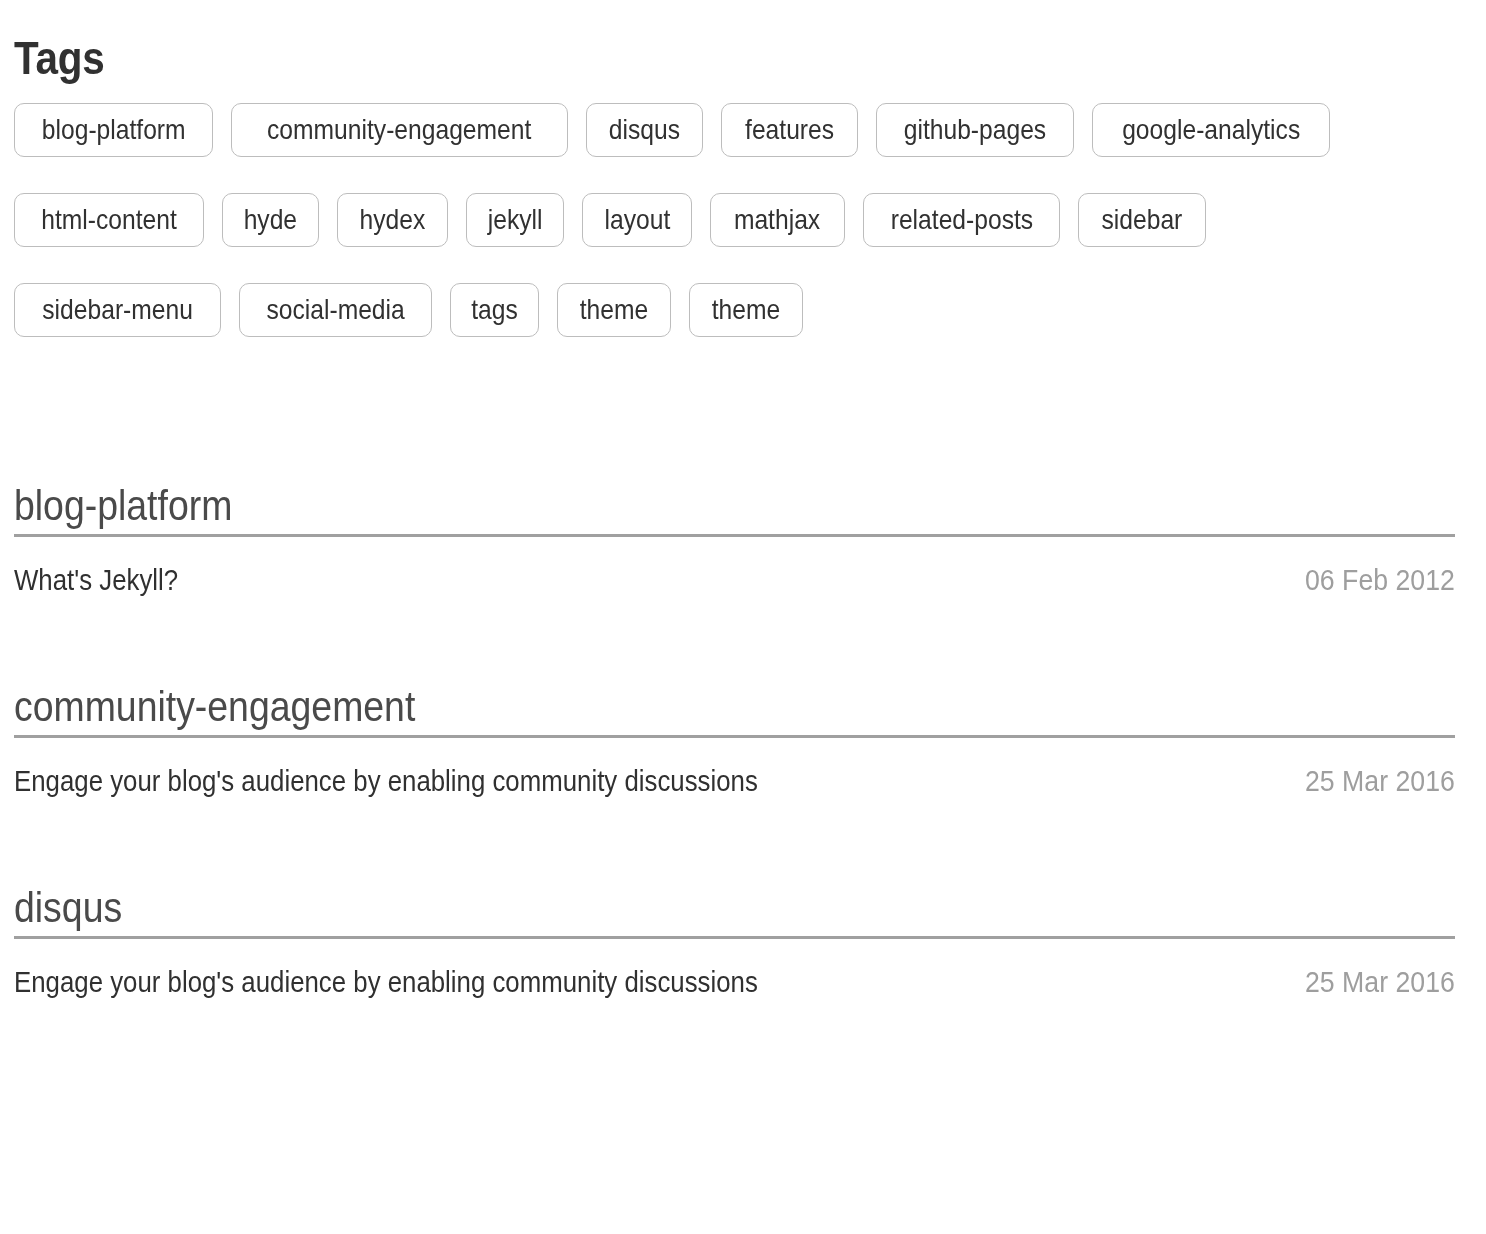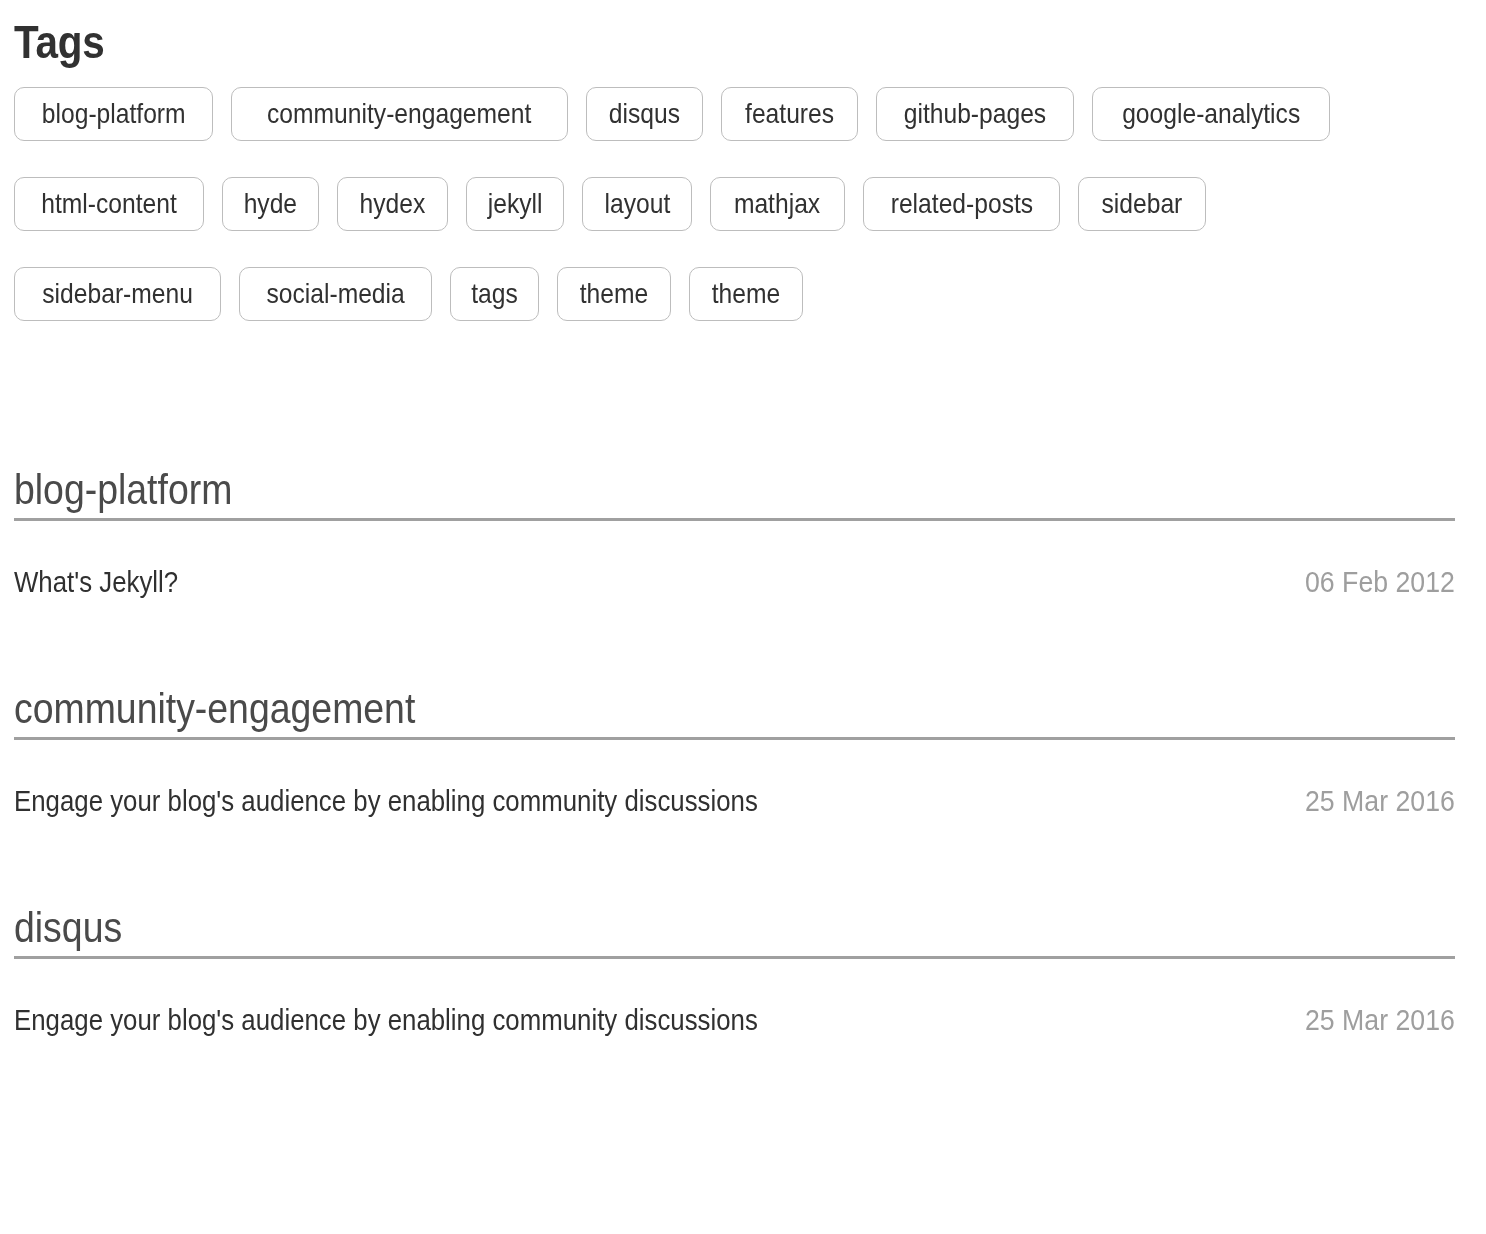--- a/index.html
+++ b/index.html
@@ -10,21 +10,21 @@
   }
   body {
     width: 1486px;
     height: 1234px;
     overflow: hidden;
     font-family: "Liberation Sans", "DejaVu Sans", sans-serif;
     -webkit-font-smoothing: antialiased;
   }
 
   .page {
-    padding: 0 14px;
+    padding: 16px 14px;
     box-sizing: border-box;
     width: 1486px;
   }
 
   
   .page-title {
     font-family: "Liberation Sans Narrow", "Liberation Sans", sans-serif;
     font-weight: bold;
     font-size: 47px;
     line-height: 1;
@@ -94,21 +94,21 @@
     border: 0;
     border-top: 3px solid #a0a0a0;
     margin: 0 0 0 0;
     width: 1441px;
   }
   .post-row {
     display: flex;
     align-items: baseline;
     justify-content: space-between;
     width: 1441px;
-    margin-top: 44px;
+    margin-top: 26px;
   }
   .post-title {
     font-family: "Liberation Sans Narrow", "Liberation Sans", sans-serif;
     font-size: 29px;
     line-height: 1.2;
     color: #303030;
     text-decoration: none;
     white-space: nowrap;
     transform: scaleX(0.89);
     transform-origin: left center;

